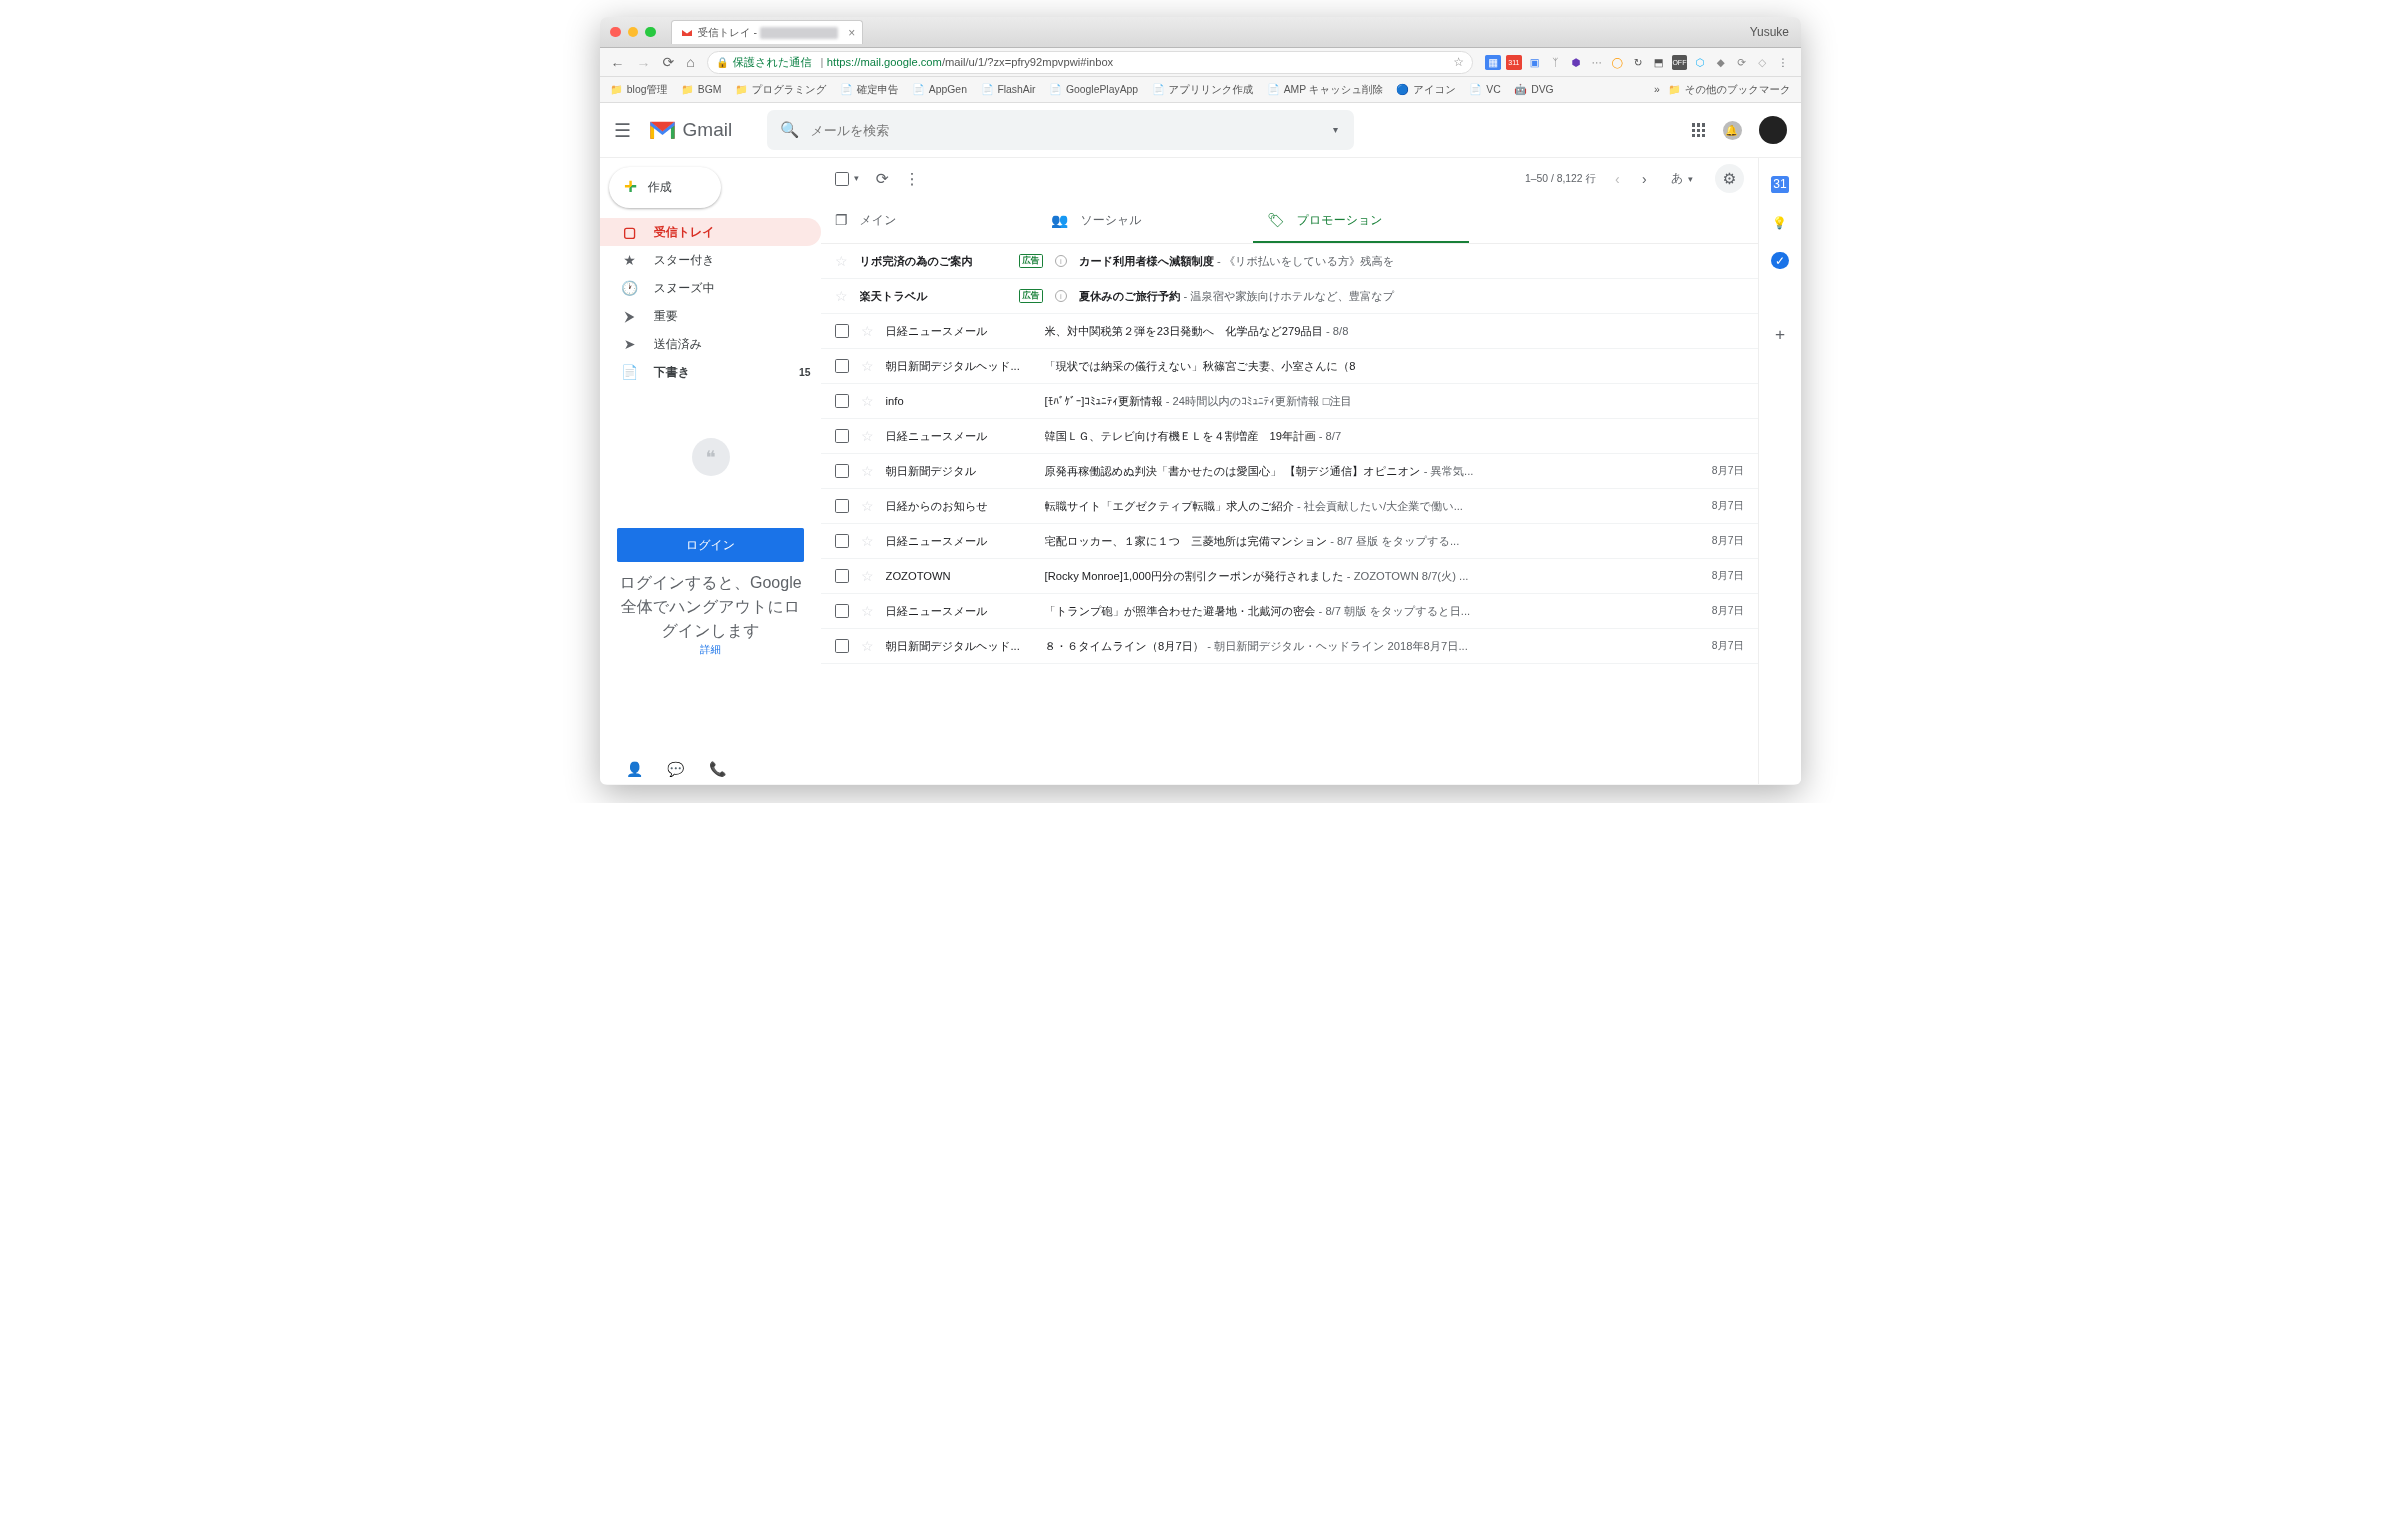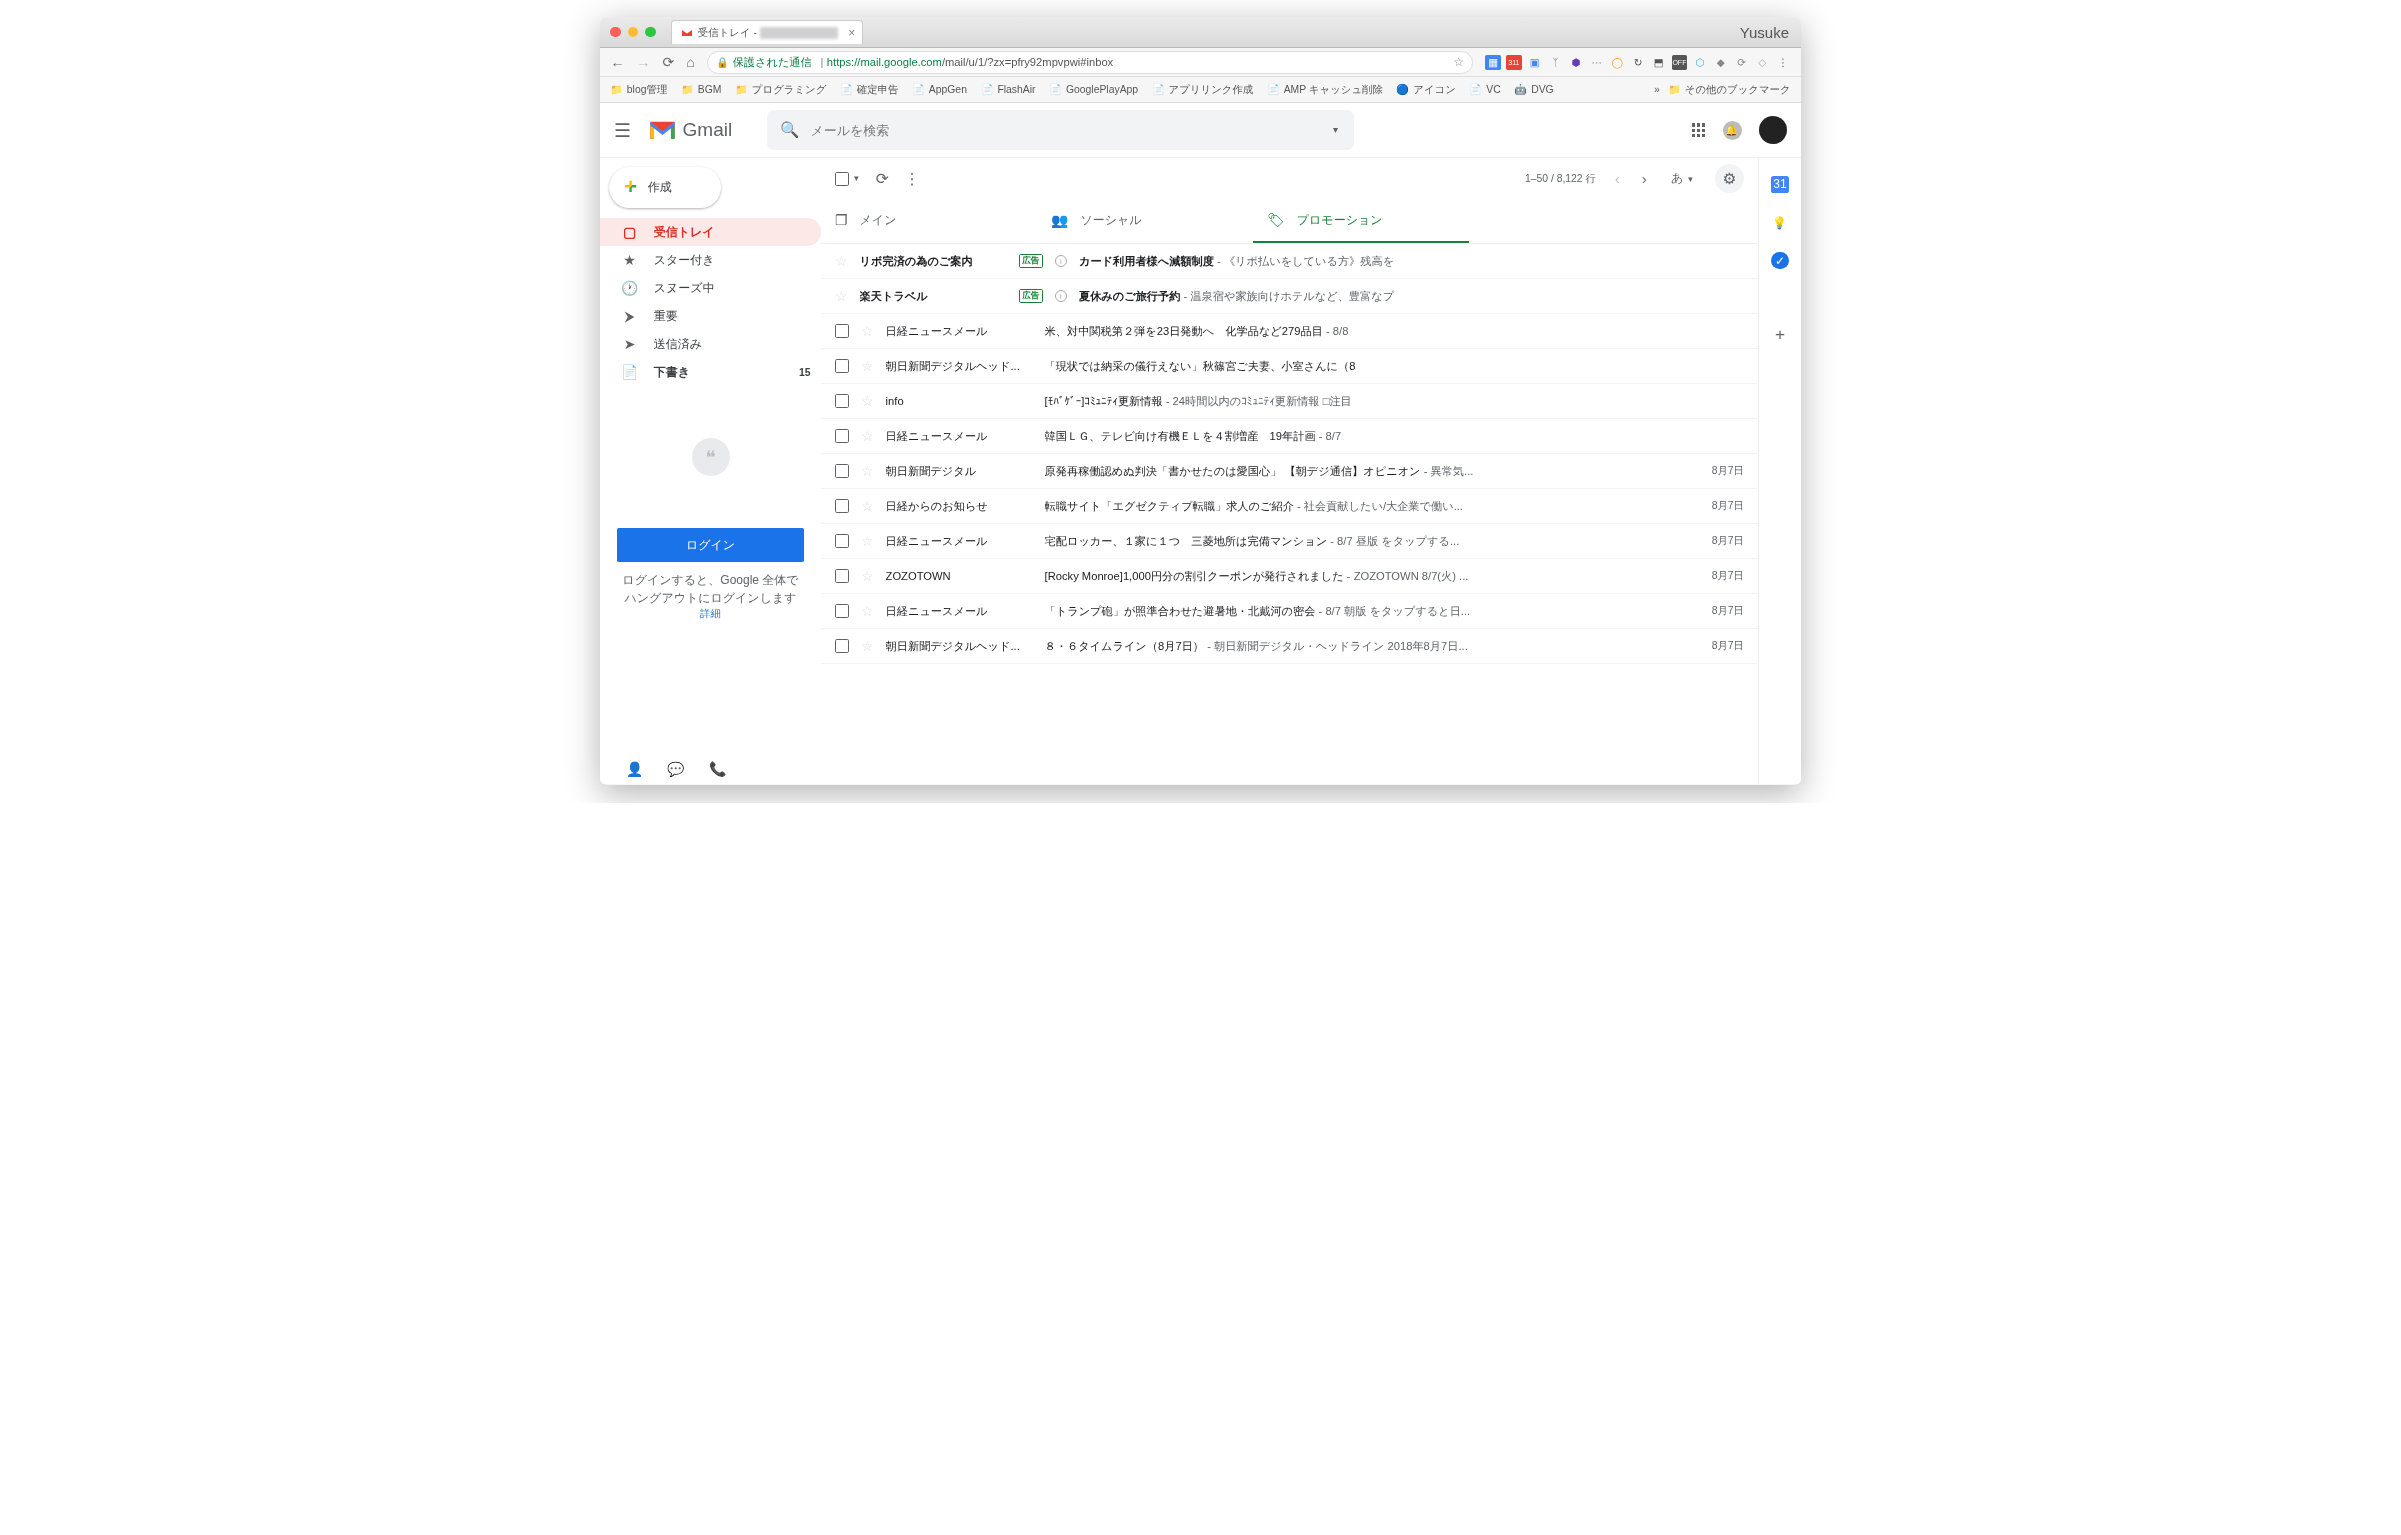--- a/index.html
+++ b/index.html
@@ -8,21 +8,21 @@
 
 
 .titlebar { height: 31px; background: linear-gradient(#ebebeb,#d9d9d9); display: flex; align-items: center; padding: 0 10.4px; border-bottom: 0.9px solid #b8b8b8; position: relative; }
 .traffic { display: flex; gap: 7px; }
 .traffic span { width: 10.4px; height: 10.4px; border-radius: 50%; display: block; }
 .tl-red { background: #ff5f57; } .tl-yellow { background: #febc2e; } .tl-green { background: #28c840; }
 .browser-tab { margin-left: 15.5px; background: #fff; height: 24px; border-radius: 3.5px 3.5px 0 0; display: flex; align-items: center; padding: 0 24px 0 8.6px; font-size: 10.4px; color: #555; position: relative; border: 0.9px solid #ccc; border-bottom: none; }
 .browser-tab .favicon { width:12px; height:12px; margin-right:5.2px; }
 .tab-close { position: absolute; right: 7px; color: #888; font-size: 12px; }
 .tab-blur { width: 78px; height: 12px; background: #d0d0d3; border-radius: 1.7px; margin-left: 3.5px; filter: blur(1.7px); }
-.titlebar-user { position: absolute; right: 12px; font-size: 15px; color: #555; }
+.titlebar-user { position: absolute; right: 12px; font-size: 12px; color: #555; }
 
 
 .urlbar { height: 29px; background: #f6f6f6; display: flex; align-items: center; padding: 0 10.4px; gap: 12px; border-bottom: 0.9px solid #ddd; }
 .nav-icon { color: #666; font-size: 14px; }
 .nav-icon.disabled { color: #bbb; }
 .omnibox { flex: 1; display: flex; align-items: center; background: #fff; border: 0.9px solid #ddd; border-radius: 14px; height: 22.5px; padding: 0 8.6px; font-size: 11.2px; }
 .lock { color: #0b8043; font-size: 10.4px; margin-right: 3.5px; }
 .secure-text { color: #0b8043; margin-right: 5.2px; }
 .url-host { color: #0b8043; }
 .url-path { color: #555; }
@@ -58,21 +58,21 @@
 .nav-list { list-style: none; }
 .nav-list li { height: 28px; display: flex; align-items: center; padding: 0 10.4px 0 21px; font-size: 12px; color: #3c4043; border-radius: 0 14px 14px 0; gap: 15.5px; }
 .nav-list li.active { background: #fce8e6; color: #d93025; font-weight: bold; }
 .nav-list li .icon { width: 17.3px; text-align: center; color: #5f6368; font-size: 14px; }
 .nav-list li.active .icon { color: #d93025; }
 .nav-list li.bold { font-weight: bold; }
 .nav-list li .count { margin-left: auto; font-size: 10.4px; }
 .hangouts { margin-top: 52px; padding: 0 17.3px; text-align: center; color: #5f6368; }
 .hangouts-icon { width: 38px; height: 38px; background: #e8eaed; border-radius: 50%; margin: 0 auto 52px; display: flex; align-items: center; justify-content: center; font-size: 19px; color: #bdc1c6; }
 .login-btn { background: #1a73e8; color: #fff; padding: 8.6px 0; font-size: 12px; border-radius: 1.7px; margin-bottom: 8.6px; }
-.login-text { font-size: 12px; line-height: 1.5; }
+.login-text { font-size: 16px; line-height: 1.5; }
 .login-link { color: #1a73e8; font-size: 10.4px; }
 .sidebar-bottom { position: absolute; bottom: 7px; left: 0; width: 221px; display: flex; gap: 24px; padding: 0 26px; color: #5f6368; font-size: 14px; }
 
 
 .main { flex: 1; border-left: 0; position: relative; }
 .toolbar { height: 41px; display: flex; align-items: center; padding: 0 14px; gap: 15.5px; color: #5f6368; font-size: 12px; }
 .checkbox { width: 14px; height: 14px; border: 1.7px solid #5f6368; border-radius: 1.7px; }
 .toolbar .spacer { flex: 1; }
 .page-info { font-size: 10.4px; }
 .chevron { font-size: 14px; color: #bbb; padding: 0 3.5px; }

